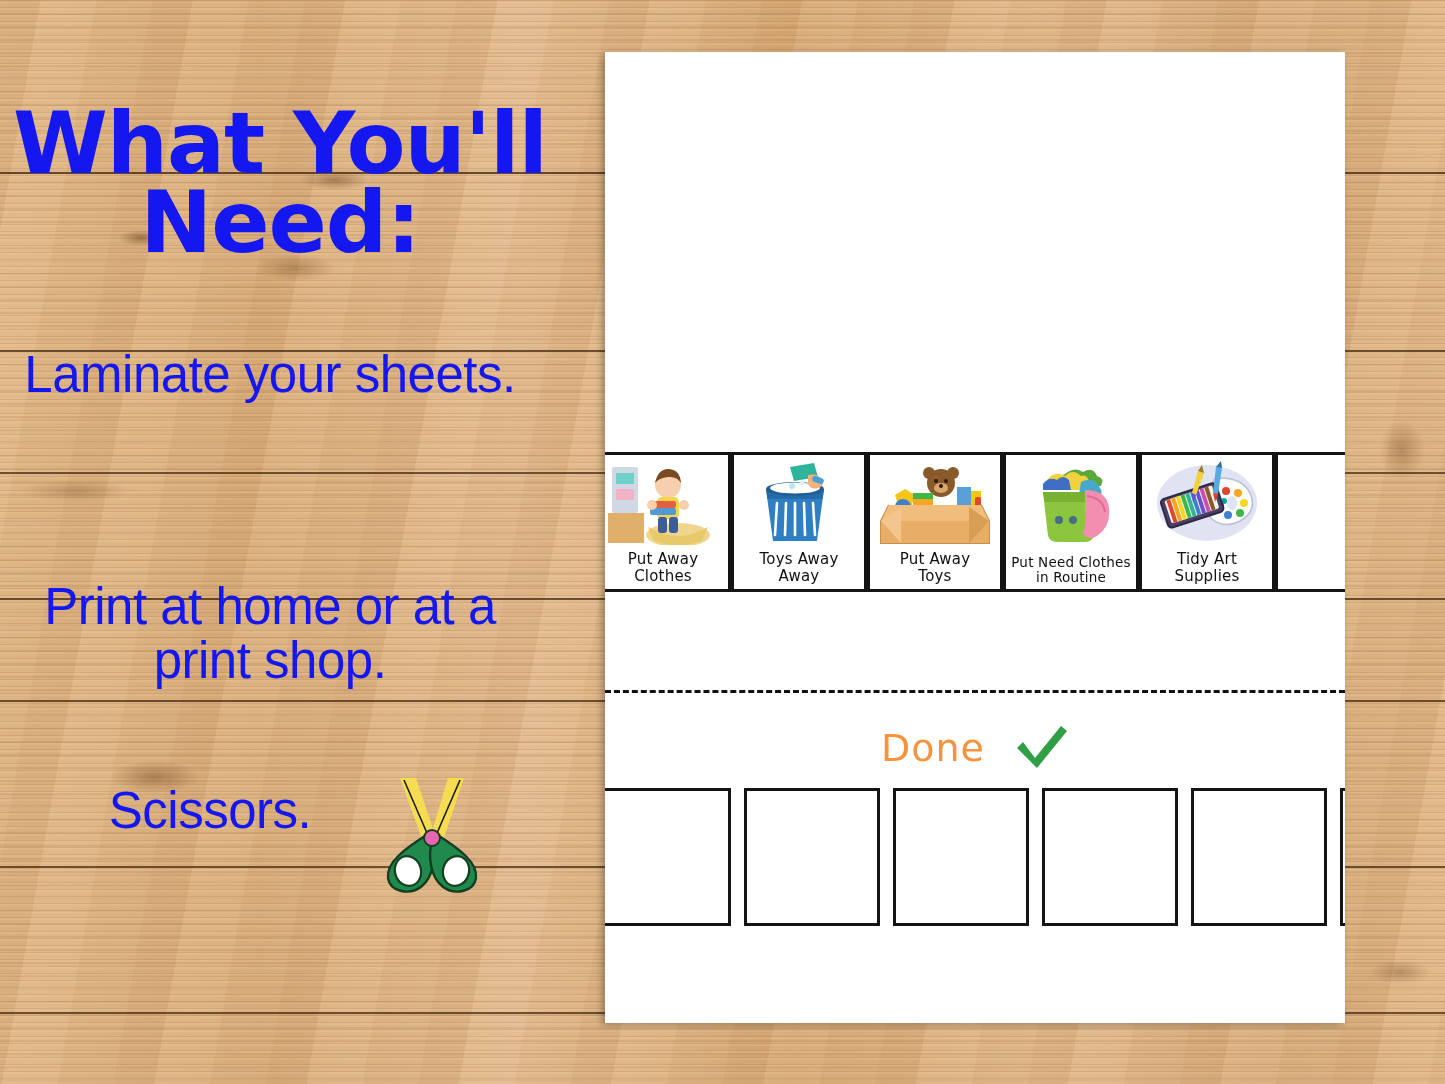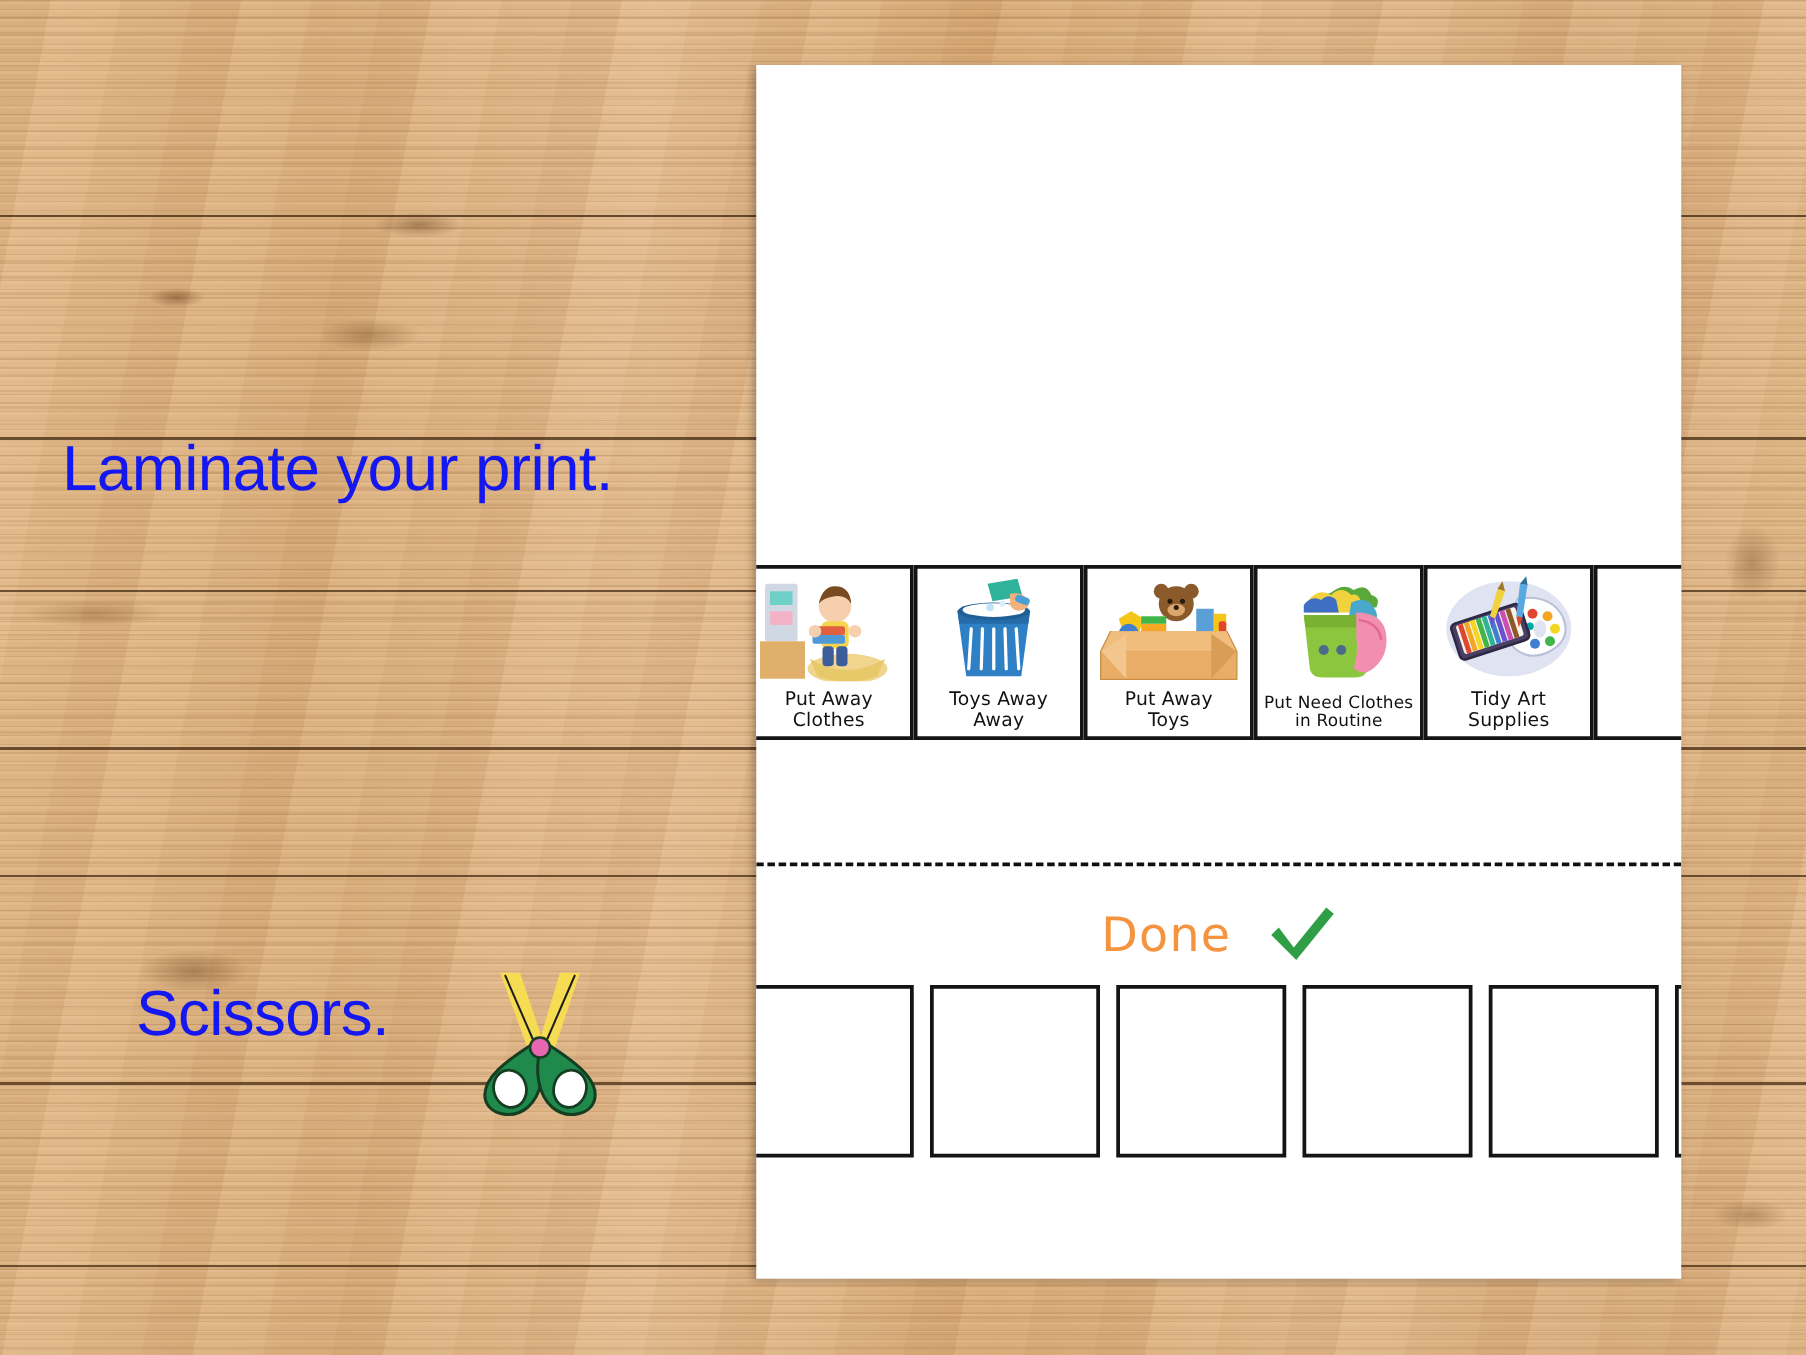--- a/index.html
+++ b/index.html
@@ -189,23 +189,25 @@
   <div class="knot" style="left:1380px; top:420px; width:44px; height:60px;
               background:radial-gradient(ellipse at center, rgba(110,68,30,.35), rgba(110,68,30,0) 72%);"></div>
   <div class="knot" style="left:1370px; top:960px; width:60px; height:24px;
               background:radial-gradient(ellipse at center, rgba(110,68,30,.35), rgba(110,68,30,0) 72%);"></div>
   <div class="knot" style="left:20px; top:480px; width:110px; height:22px;
               background:radial-gradient(ellipse at center, rgba(120,78,36,.30), rgba(120,78,36,0) 72%);"></div>
 </div>
 
 <div id="left-col">
 
-
-  <div class="instruction" id="instr-1">Laminate your print.</div>
-
+  <div id="headline">What You'll Need:</div>
+
+  <div class="instruction" id="instr-1">Laminate your sheets.</div>
+
+  <div class="instruction" id="instr-2">Print at home or at a print shop.</div>
 
   <div class="instruction" id="instr-3">Scissors.</div>
 
   <svg id="scissors-icon" viewBox="0 0 104 118" xmlns="http://www.w3.org/2000/svg">
 
     <path d="M20 0 L36 0 L56 60 L44 66 Z" fill="#f5dc52" stroke="none"></path>
     <path d="M68 0 L84 0 L62 66 L50 60 Z" fill="#f5dc52" stroke="none"></path>
 
     <path d="M24 2 L50 62" stroke="#1c1c1c" stroke-width="1.6" fill="none"></path>
     <path d="M80 2 L54 62" stroke="#1c1c1c" stroke-width="1.6" fill="none"></path>

